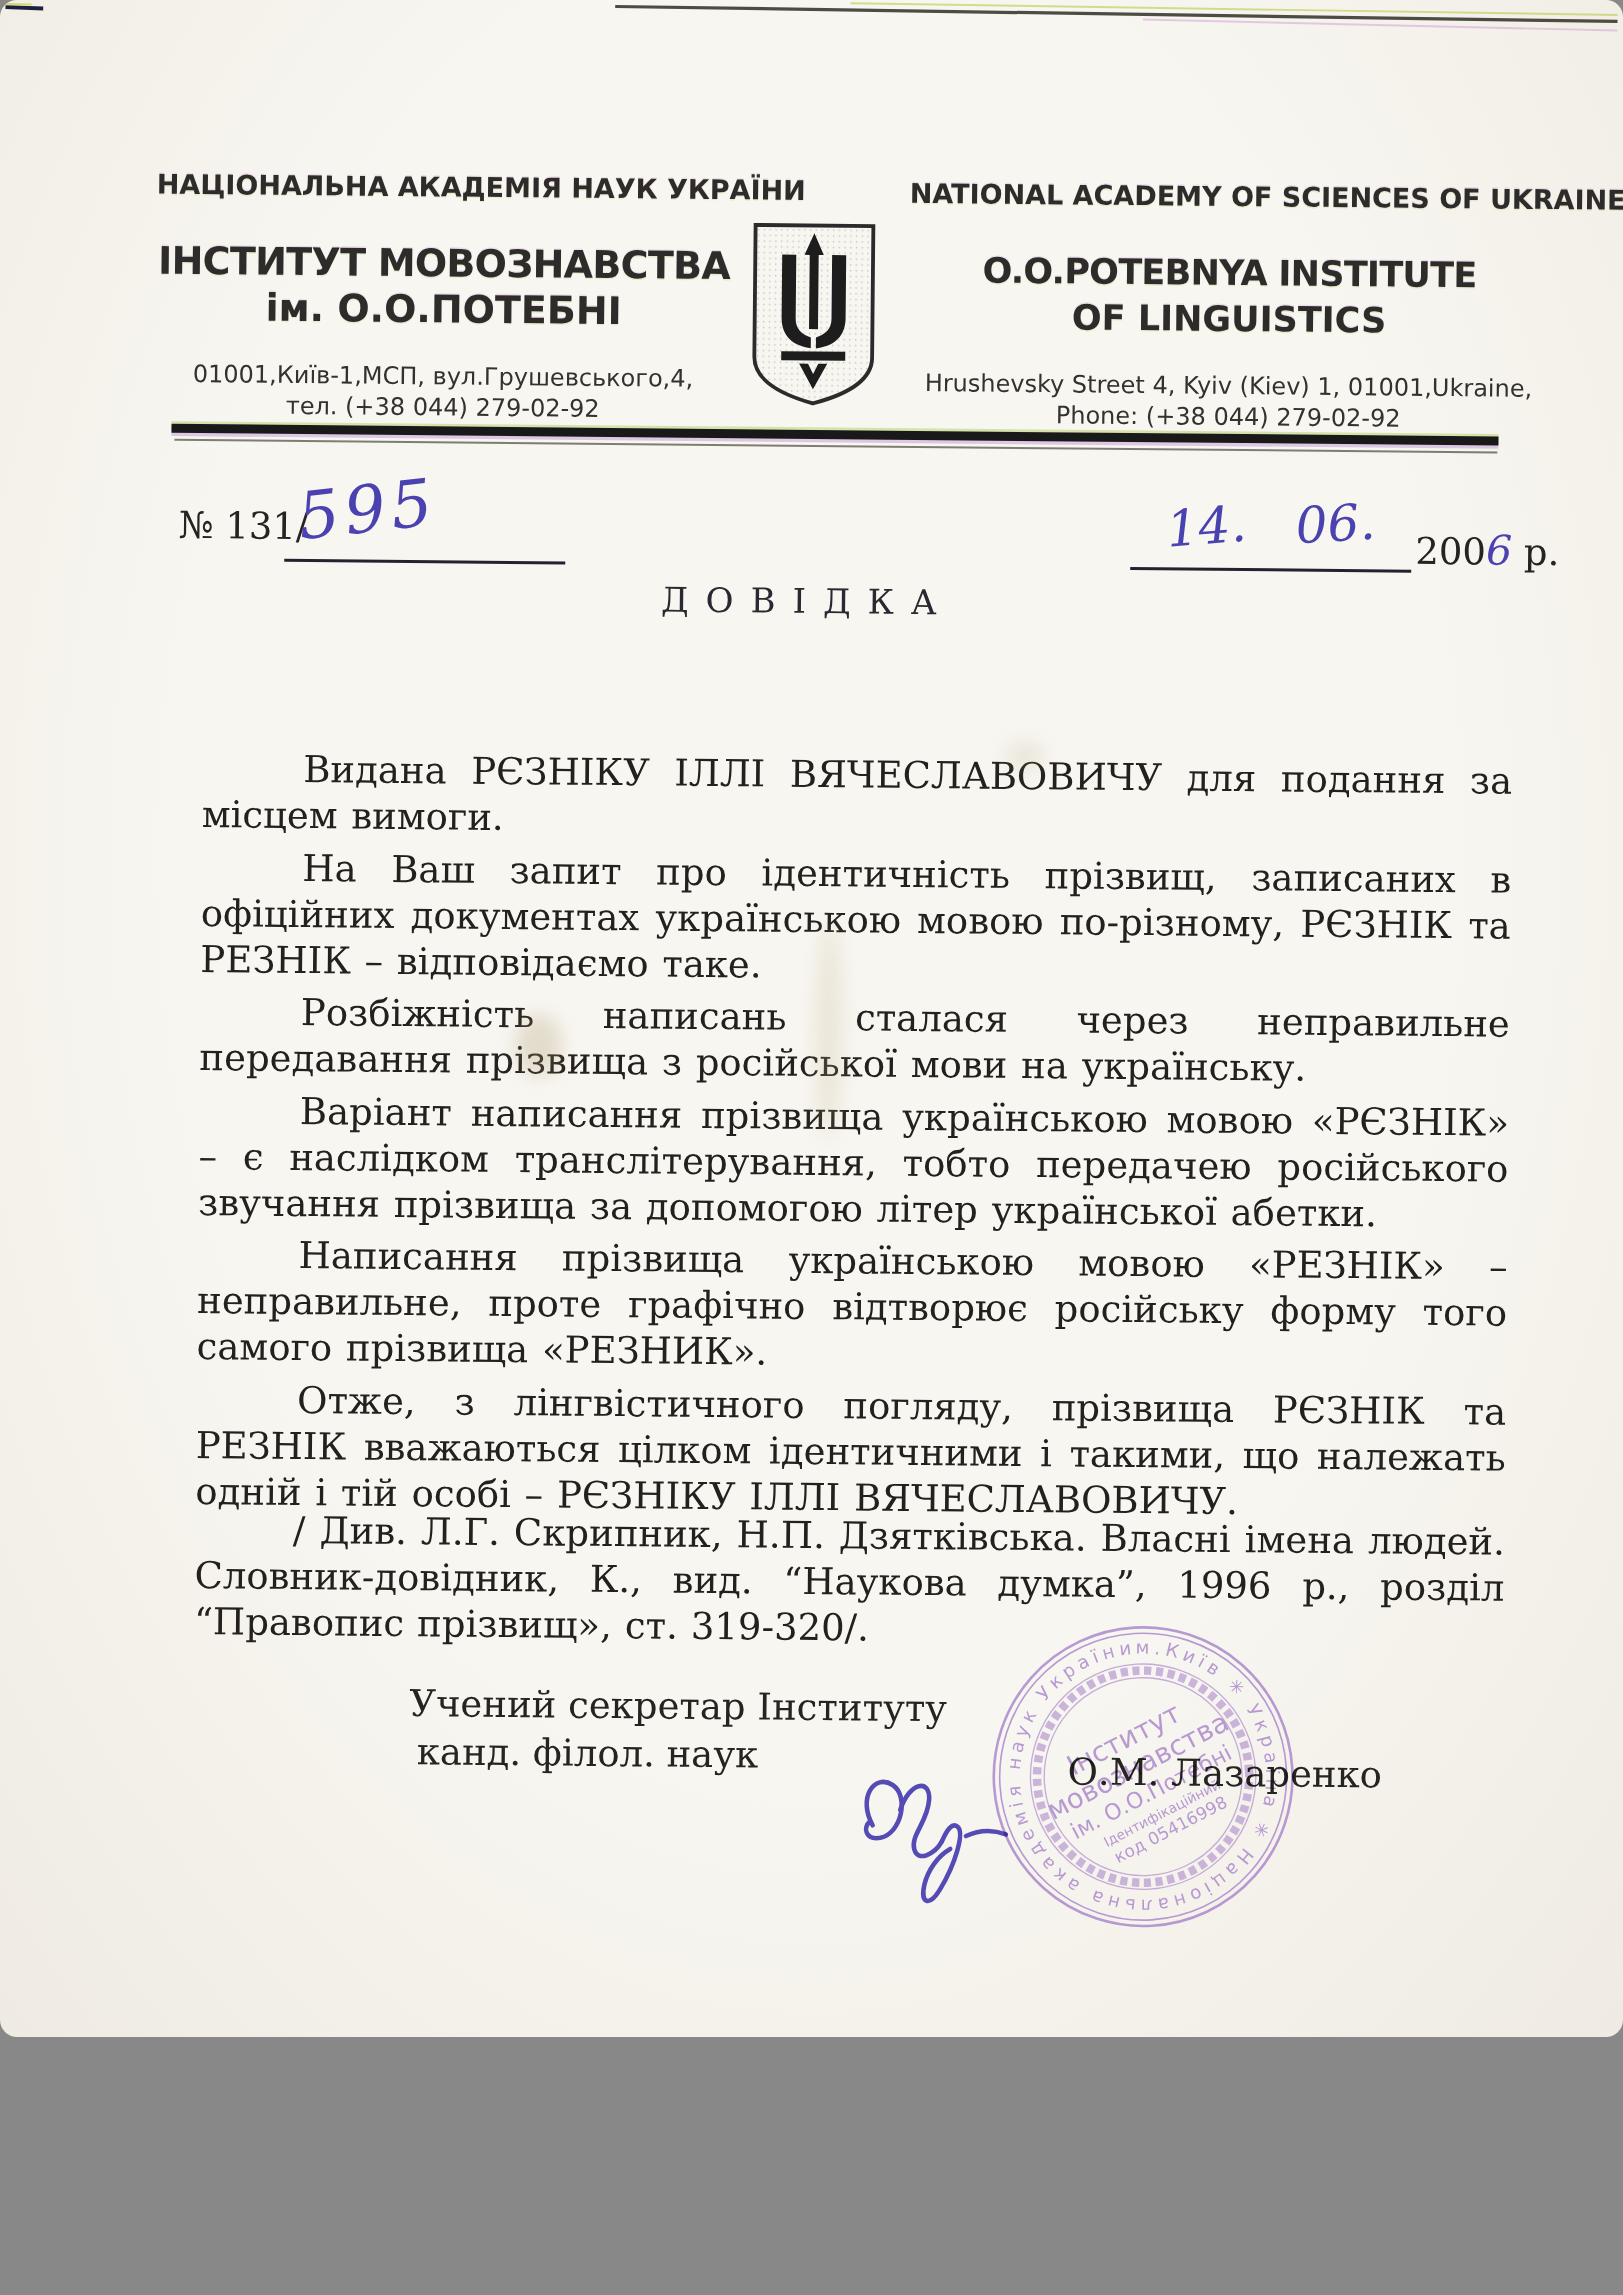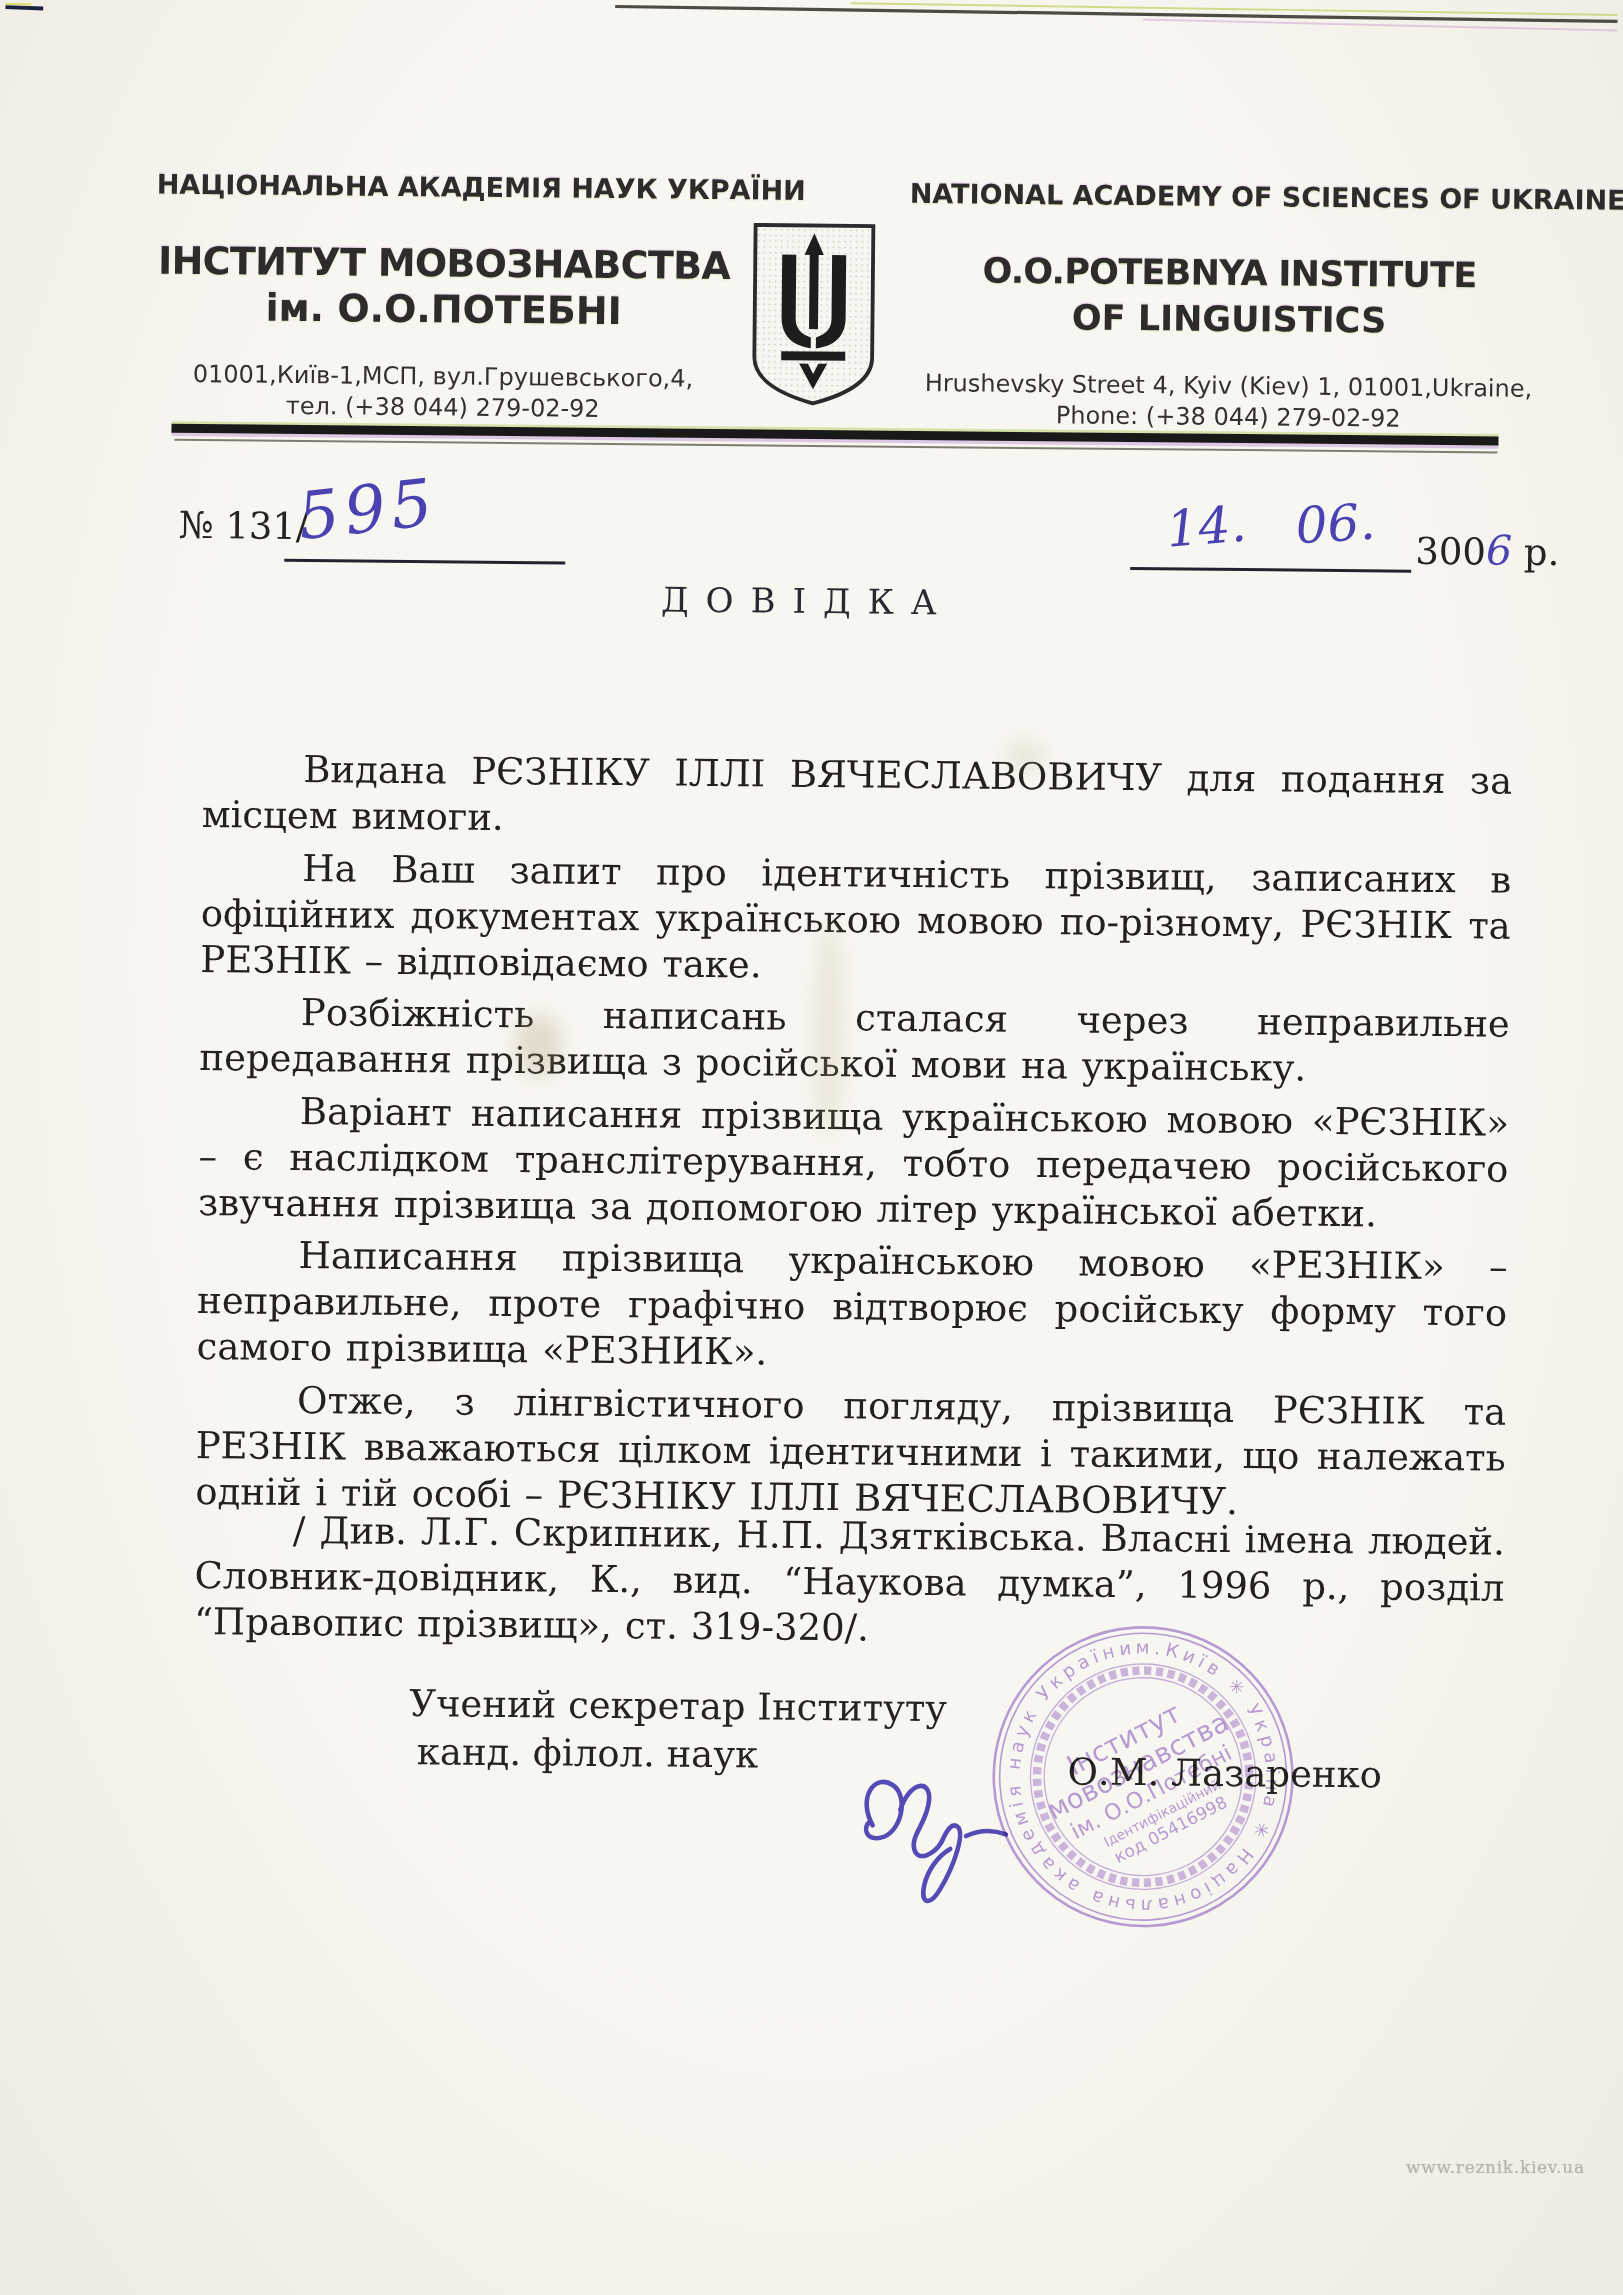--- a/index.html
+++ b/index.html
@@ -1,18 +1,18 @@
 <!DOCTYPE html>
 <html style="font-size:10.5px"><head>
 <meta charset="utf-8">
 <style>
   html,body{margin:0;padding:0;background:#888;}
-  .page{position:relative;width:1623px;height:2295px;overflow:hidden;
+  .page{position:relative;width:1623px;height:2037px;overflow:hidden;
         background:radial-gradient(ellipse at 50% 42%, #f8f6f1 55%, #efebe2 100%);
-        font-family:"DejaVu Serif", serif;color:#262420;}
+        font-family:"DejaVu Serif", serif;color:#262420;border-radius:17px;}
   .content{position:absolute;inset:0;transform:rotate(0.55deg);transform-origin:196px 170px;}
   .abs{position:absolute;}
   
   .lh-col{position:absolute;text-align:center;font-family:"DejaVu Sans", sans-serif;color:#2e2c2a;}
   .lh-ua{left:157px;top:169px;width:576px;}
   .lh-en{left:910px;top:171px;width:641px;}
   .lh-academy{font-size:27px;font-weight:bold;letter-spacing:0px;white-space:nowrap;
       text-shadow:0 1.3px 0 rgba(150,190,40,.18), 0 -1.3px 0 rgba(170,60,190,.14);}
   .lh-inst{font-size:38px;font-weight:bold;line-height:46px;margin-top:38px;
       text-shadow:0 1.3px 0 rgba(150,190,40,.18), 0 -1.3px 0 rgba(170,60,190,.14);letter-spacing:-0.7px;}
@@ -105,21 +105,21 @@
     <div class="rule"></div>
     <div class="rule2"></div>
 
     <div class="refline">№ 131/</div>
     <div class="ref-underline"></div>
     <div class="abs ref-hand hand">595</div>
 
     <div class="date-underline"></div>
     <div class="abs date-day hand">14.</div>
     <div class="abs date-month hand">06.</div>
-    <div class="abs date-year"><span>300</span><span class="hand">6</span><span> р.</span></div>
+    <div class="abs date-year"><span>200</span><span class="hand">6</span><span> р.</span></div>
 
     <div class="title">ДОВІДКА</div>
 
     <div class="body-text">
       <p>Видана  РЄЗНІКУ  ІЛЛІ  ВЯЧЕСЛАВОВИЧУ  для подання за місцем вимоги.</p>
       <p>На Ваш запит про ідентичність прізвищ, записаних в офіційних документах українською мовою по-різному, РЄЗНІК та РЕЗНІК – відповідаємо таке.</p>
       <p>Розбіжність написань сталася через неправильне передавання прізвища з російської мови на українську.</p>
       <p>Варіант написання прізвища українською мовою «РЄЗНІК» – є наслідком транслітерування, тобто передачею російського звучання прізвища за допомогою літер української абетки.</p>
       <p>Написання прізвища українською мовою «РЕЗНІК» – неправильне, проте графічно відтворює російську форму того самого прізвища «РЕЗНИК».</p>
       <p>Отже, з лінгвістичного погляду, прізвища РЄЗНІК та РЕЗНІК вважаються цілком ідентичними і такими, що належать одній і тій особі – РЄЗНІКУ ІЛЛІ ВЯЧЕСЛАВОВИЧУ.</p>

